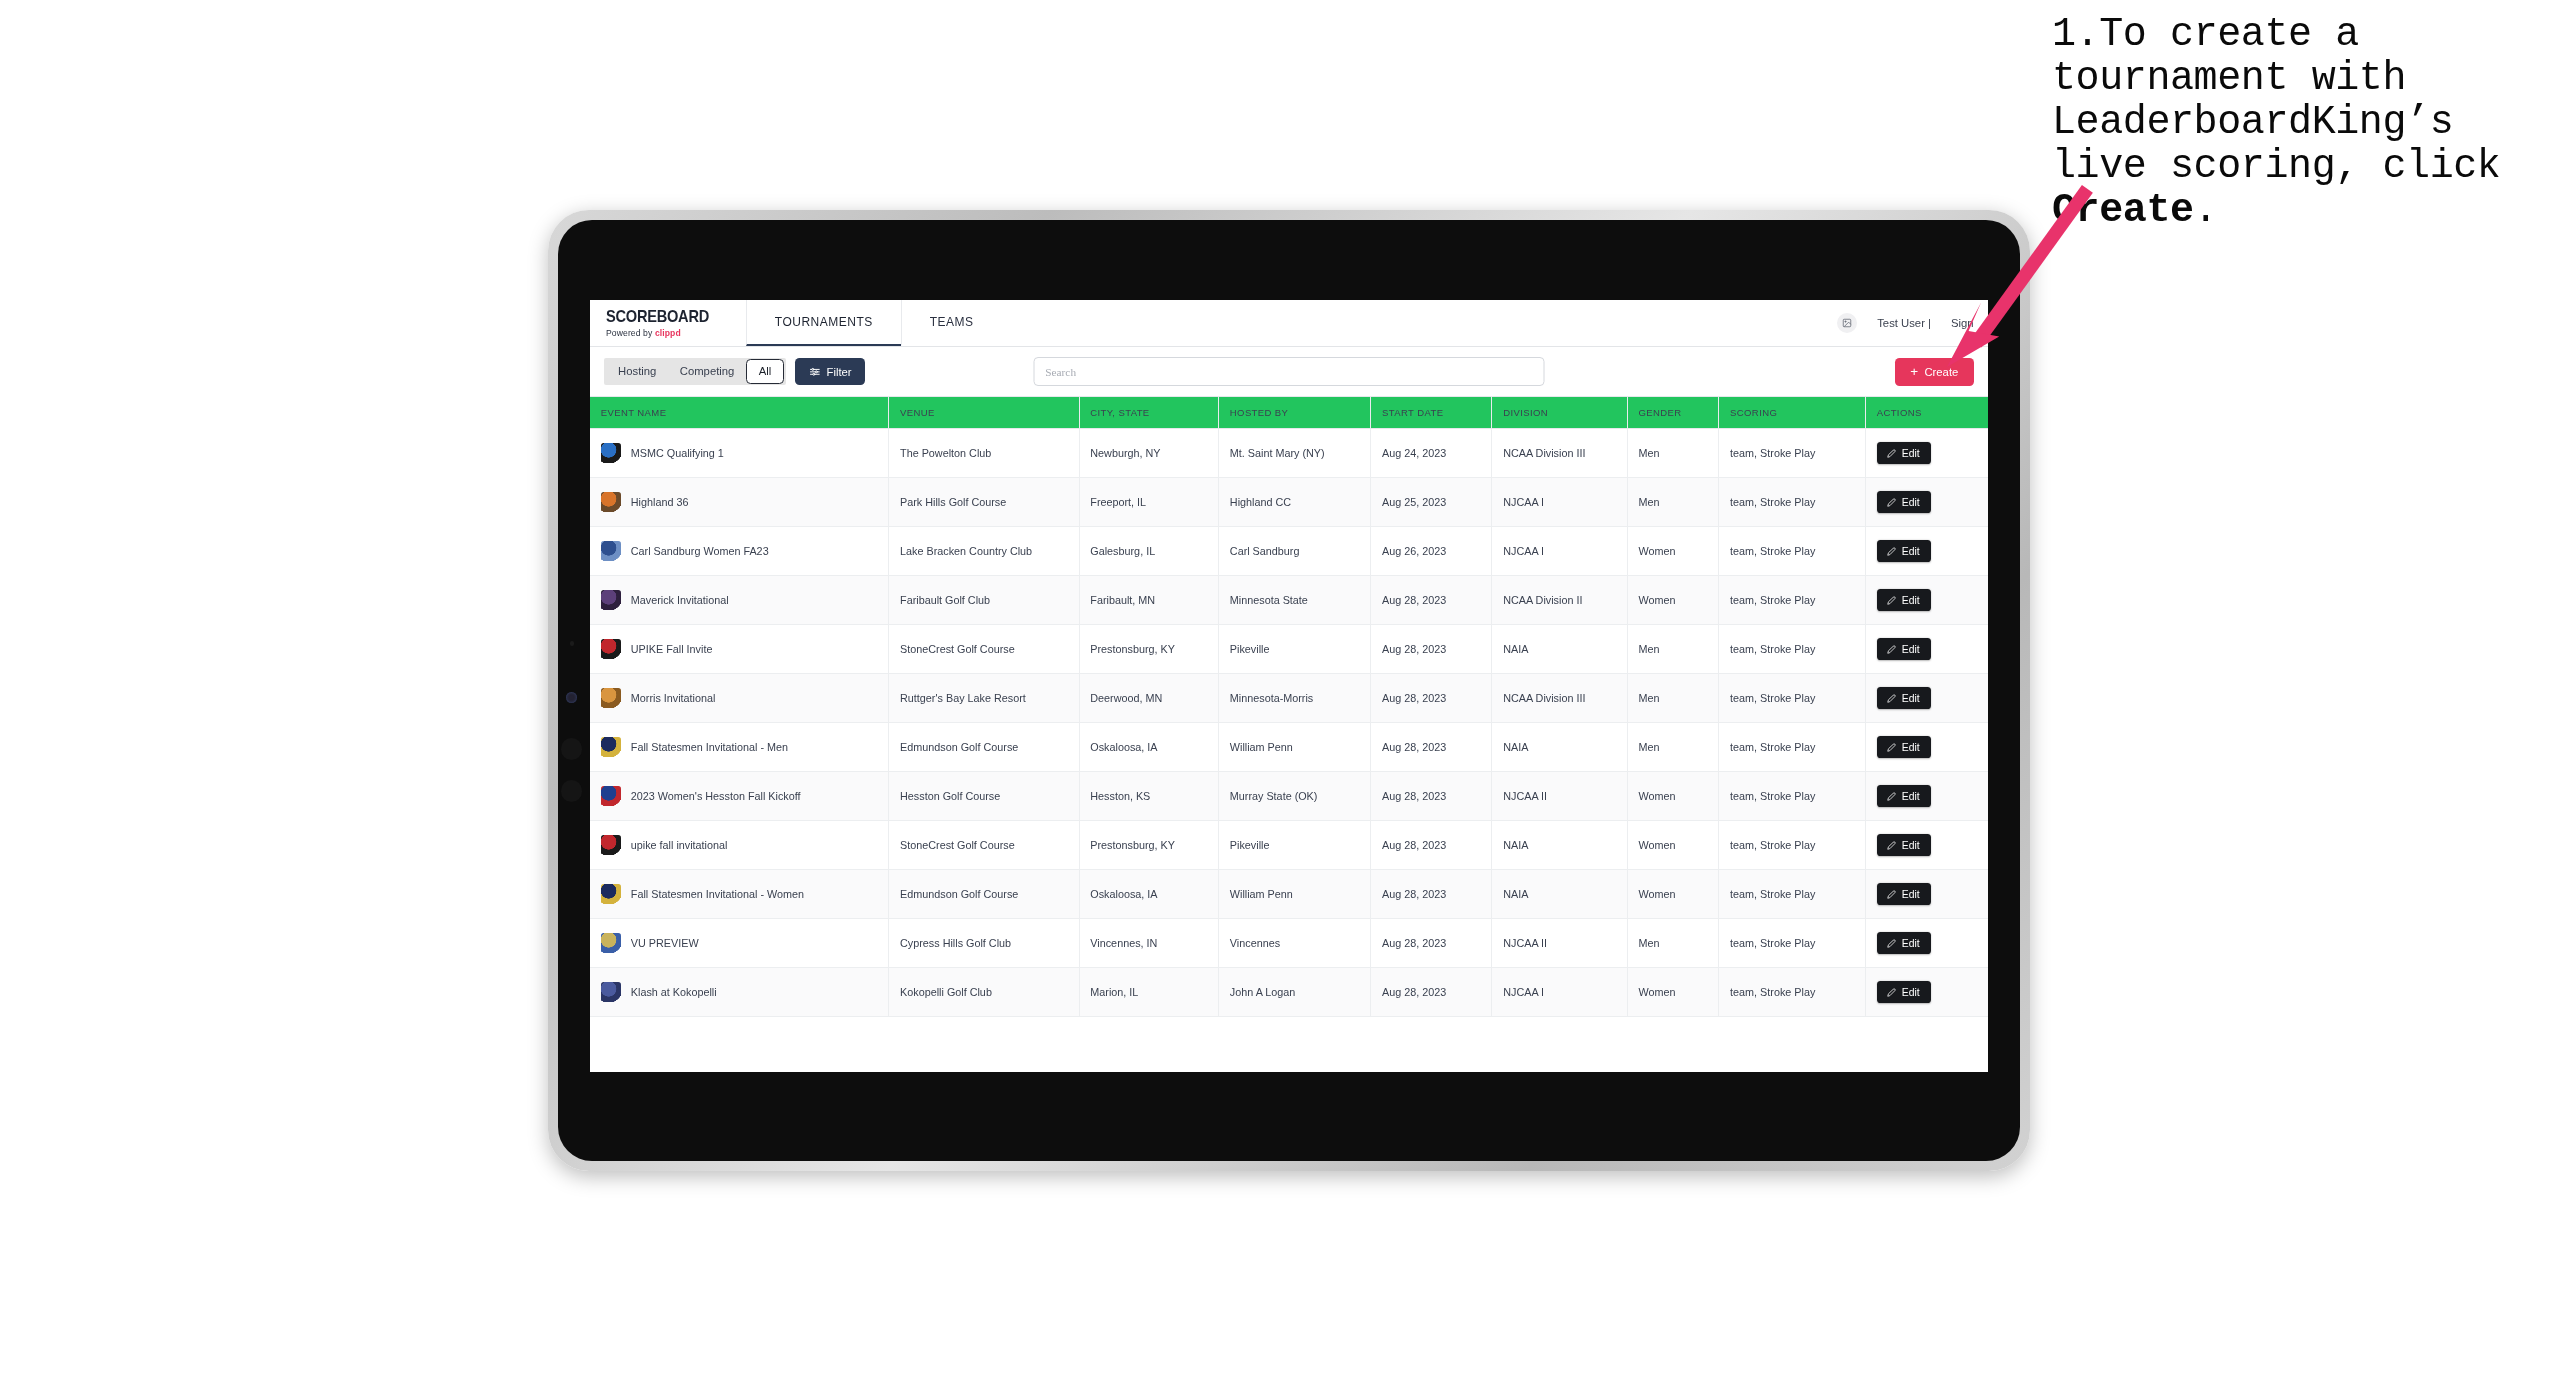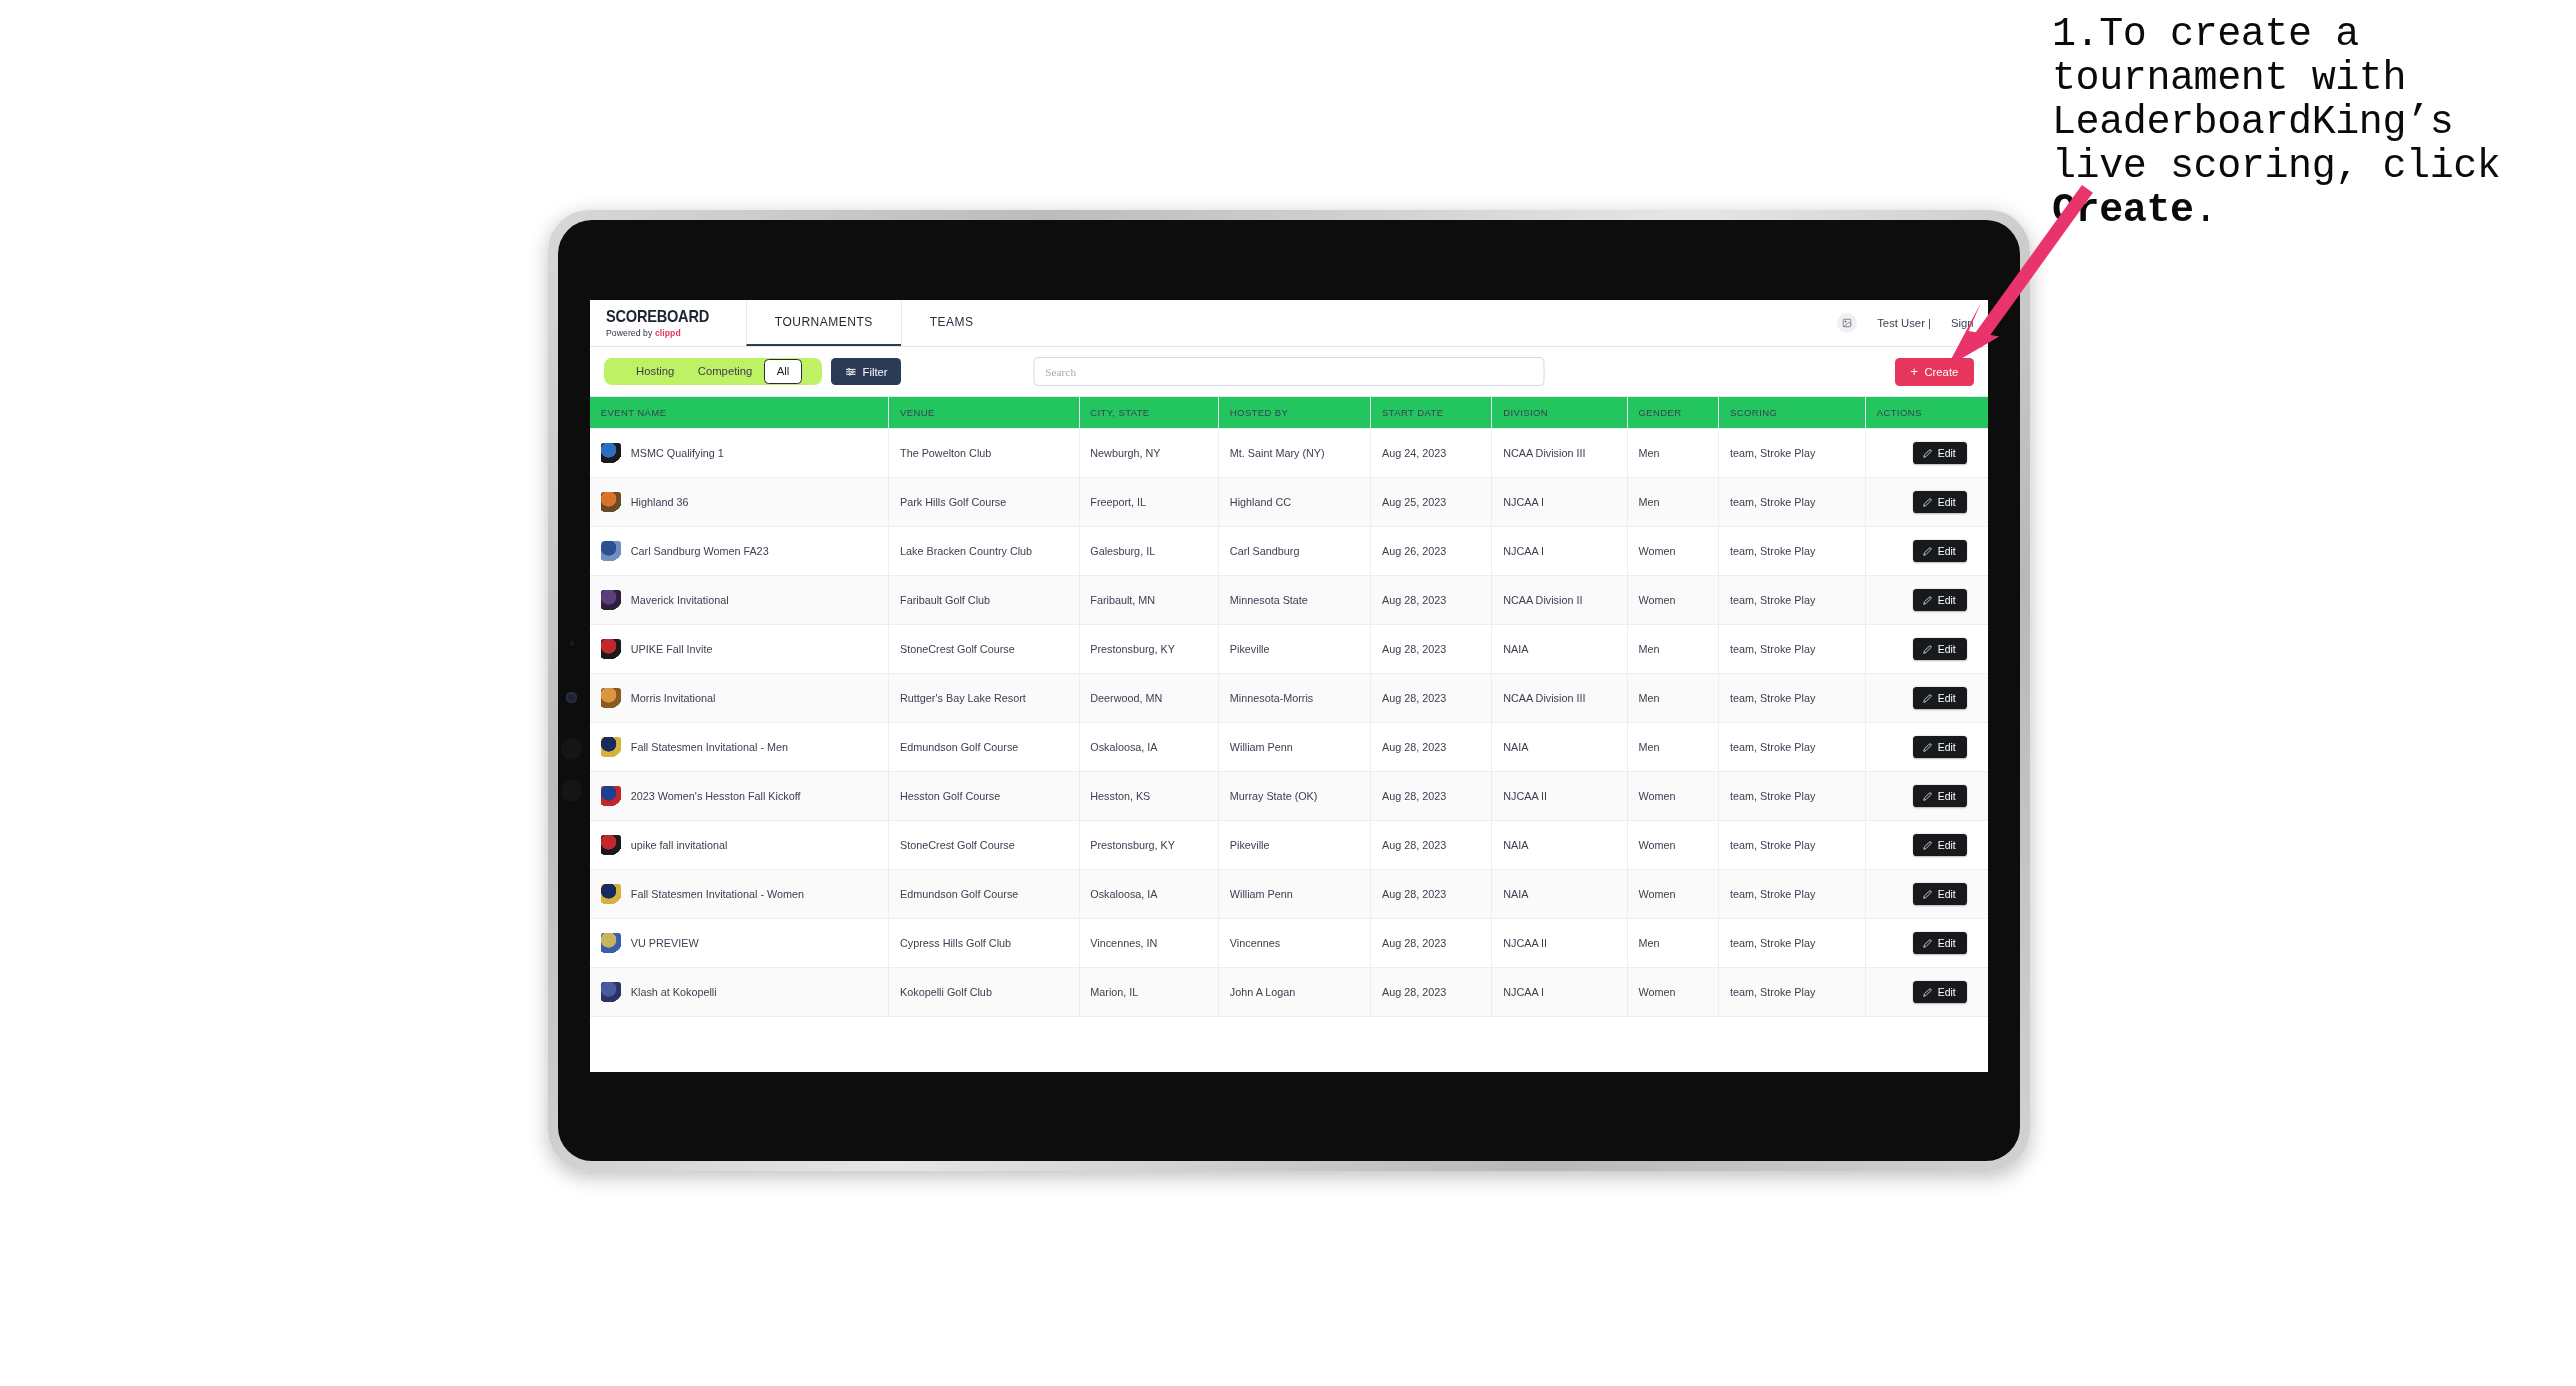--- a/index.html
+++ b/index.html
@@ -109,24 +109,24 @@
   
   .toolbar {
     height: 49px;
     background: #fff;
     display: flex; align-items: center;
     padding: 0 14.4px;
     position: relative;
   }
   .segmented {
     display:flex; align-items:center;
-    background: #bef264;
-    border-radius: 8px;
+    background: #e5e5e5;
+    border-radius: 2px;
     height: 27px;
-    padding: 0 20px;
+    padding: 0 2px;
   }
   .seg-btn {
     font-size: 11.3px; color: #3a4150;
     padding: 0 11.7px;
     height: 23.4px; line-height: 23.4px;
     border-radius: 4.5px;
     cursor: pointer; white-space: nowrap;
   }
   .seg-btn.active {
     background: #fff;
@@ -239,21 +239,20 @@
     background: #17191d;
     color: #fff;
     font-size: 10.4px;
     height: 21.6px;
     padding: 0 10.8px;
     border-radius: 3.6px;
     border: none;
     cursor: pointer;
     font-family: "Liberation Sans", sans-serif;
     box-shadow: 0 0.9px 1.8px rgba(0,0,0,.28);
-    margin-left: 36px;
   }
   .edit-btn svg { width: 9px; height: 9px; }
 
   
   .annotation {
     position: absolute;
     left: 2052px; top: 12.6px;
     width: 518px;
     font-size: 40px;
     line-height: 1.1;

